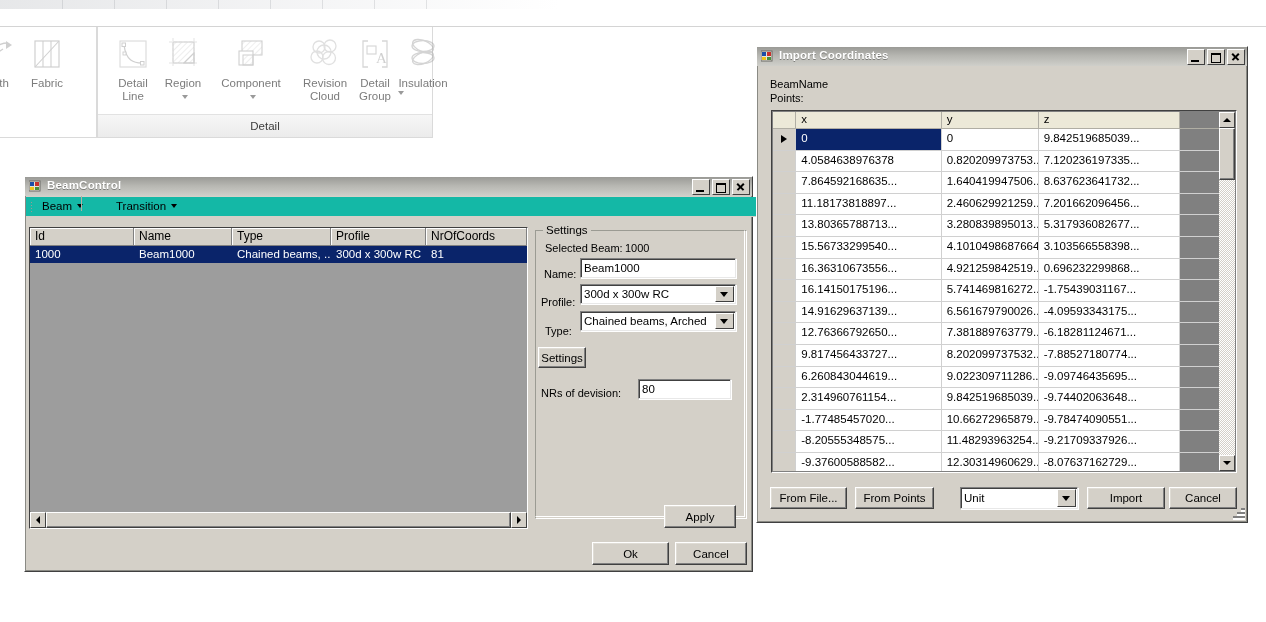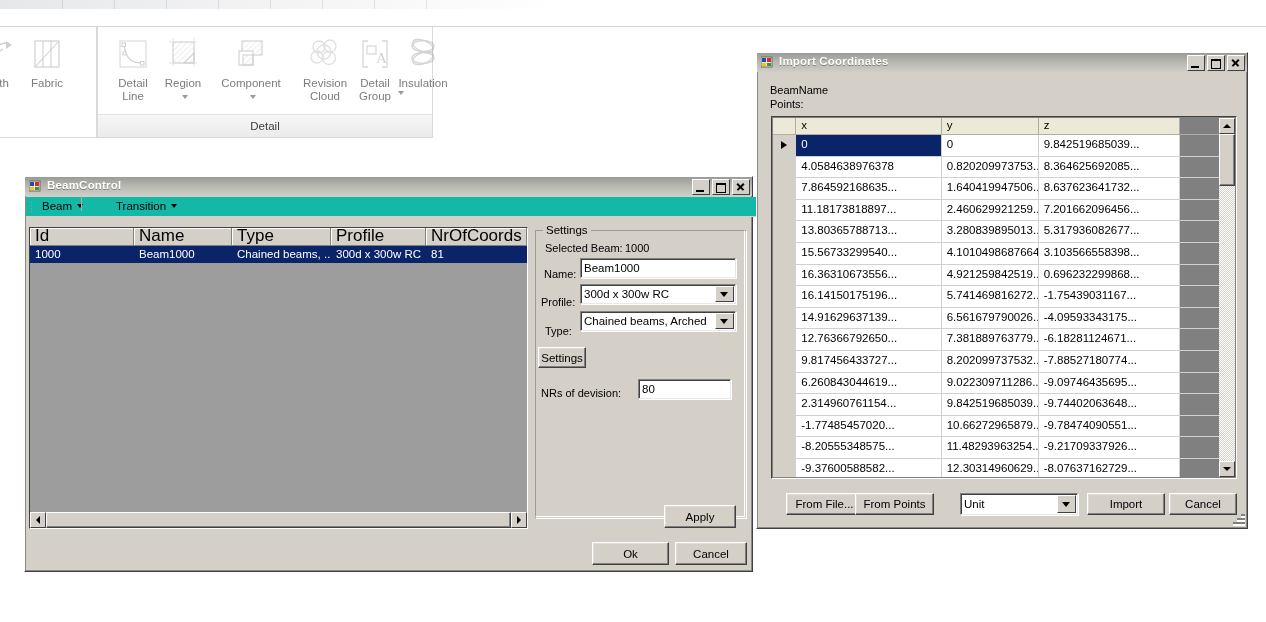--- a/index.html
+++ b/index.html
@@ -102,21 +102,21 @@
   .menuitem{position:absolute;top:2px;height:15px;line-height:15px;font-size:11.5px;padding:0 4px;cursor:default;}
   .menuitem .mcar{display:inline-block;width:0;height:0;border-left:3.5px solid transparent;
      border-right:3.5px solid transparent;border-top:4px solid #000;vertical-align:middle;margin-left:5px;margin-bottom:1px;}
   #bc-menusep{position:absolute;left:81px;top:196px;width:1px;height:15px;background:#b0aea4;z-index:5;}
 
   
   #bc-list{position:absolute;left:29px;top:227px;width:499px;height:302px;background:#9d9d9d;
      box-sizing:border-box;border:1px solid #404040;border-right-color:#fff;border-bottom-color:#fff;
      box-shadow:inset 1px 1px 0 #808080;}
   #bc-list-head{position:absolute;left:0;top:0;right:0;height:18px;display:flex;background:#d4d0c8;}
-  #bc-list-head div{box-sizing:border-box;height:18px;line-height:16px;font-size:17px;padding-left:5px;
+  #bc-list-head div{box-sizing:border-box;height:18px;line-height:16px;font-size:12px;padding-left:5px;
      background:#d4d0c8;border-right:1px solid #808080;border-bottom:1px solid #808080;
      box-shadow:inset 1px 1px 0 #ffffff;overflow:hidden;white-space:nowrap;}
   #bc-row{position:absolute;left:0;top:18px;right:0;height:17px;display:flex;background:#0a246a;}
   #bc-row div{box-sizing:border-box;height:17px;line-height:16px;font-size:11.5px;padding-left:5px;
      color:#fff;overflow:hidden;white-space:nowrap;}
   #bc-list-body{position:absolute;left:0;top:35px;right:0;bottom:17px;background:#9d9d9d;}
   #bc-hscroll{position:absolute;left:0;right:0;bottom:0;height:16px;background:#d4d0c8;display:flex;align-items:center;}
   .sbtn{width:16px;height:16px;background:#d4d0c8;box-sizing:border-box;
      border:1px solid #ffffff;border-right-color:#404040;border-bottom-color:#404040;
      position:relative;flex:0 0 auto;cursor:default;}
@@ -132,21 +132,21 @@
        repeating-conic-gradient(#ffffff 0% 25%, #d4d0c8 0% 50%);
      background-size:2px 2px;}
 
   
   #bc-settings{left:535px;top:230px;width:212px;height:289px;}
   #bc-apply{left:664px;top:505px;width:72px;height:23px;}
   #bc-ok{left:592px;top:542px;width:77px;height:23px;}
   #bc-cancel{left:675px;top:542px;width:72px;height:23px;}
 
   
-  #importwin{left:756px;top:52px;width:492px;height:477px;}
+  #importwin{left:756px;top:46px;width:492px;height:477px;}
   #ic-title{background:linear-gradient(to bottom,#9a9a96 0%,#b6b6b1 45%,#cfcfca 100%);}
   #ic-grid{position:absolute;left:14px;top:63px;width:466px;height:363px;background:#808080;
      box-sizing:border-box;border:1px solid #404040;border-right-color:#fff;border-bottom-color:#fff;
      box-shadow:inset 1px 1px 0 #808080;}
   #ic-grid-inner{position:absolute;left:1px;top:1px;right:17px;bottom:1px;background:#808080;overflow:hidden;}
   .ghead{display:flex;height:17px;}
   .ghead div{box-sizing:border-box;height:17px;line-height:15px;font-size:11.5px;padding-left:5px;
      background:#ece9d8;border-right:1px solid #b0aea4;border-bottom:1px solid #b0aea4;
      overflow:hidden;white-space:nowrap;color:#000;}
   .ghead .gh-sel{width:24px;padding-left:0;}
@@ -437,21 +437,21 @@
             <div class="g-sel"></div>
             <div class="g-x" style="width: 150px;">0</div>
             <div class="g-y" style="width: 100px;">0</div>
             <div class="g-z" style="width: 146px;">9.842519685039...</div>
             <div style="width: 40px; background: rgb(128, 128, 128); border-right: none;"></div>
           </div>
           <div class="grow">
             <div class="g-sel"></div>
             <div class="g-x" style="width: 150px;">4.0584638976378</div>
             <div class="g-y" style="width: 100px;">0.820209973753...</div>
-            <div class="g-z" style="width: 146px;">8.364625692085...</div>
+            <div class="g-z" style="width: 146px;">7.120236197335...</div>
             <div style="width: 40px; background: rgb(128, 128, 128); border-right: none;"></div>
           </div>
           <div class="grow">
             <div class="g-sel"></div>
             <div class="g-x" style="width: 150px;">7.864592168635...</div>
             <div class="g-y" style="width: 100px;">1.640419947506...</div>
             <div class="g-z" style="width: 146px;">8.637623641732...</div>
             <div style="width: 40px; background: rgb(128, 128, 128); border-right: none;"></div>
           </div>
           <div class="grow">
@@ -549,21 +549,21 @@
     </div>
     <div id="ic-vscroll">
       <div class="sbtn up" style="width:16px;height:16px;"></div>
       <div class="sthumb" style="height:52px;width:16px;"></div>
       <div class="strack" style="position:absolute;top:68px;bottom:16px;left:0;width:16px;"></div>
       <div class="sbtn down" style="position:absolute;bottom:0;left:0;width:16px;height:16px;"></div>
     </div>
   </div>
 
   <div id="ic-footer-btns">
-    <div class="btn" style="left:13px;top:440px;width:77px;margin-left:16px;">From File...</div>
+    <div class="btn" style="left:13px;top:440px;width:77px;">From File...</div>
     <div class="btn" style="left:98px;top:440px;width:79px;">From Points</div>
     <div class="combo" style="left:203px;top:440px;width:118px;height:22px;line-height:18px;">
       <span>Unit</span>
       <span class="cbtn"></span>
     </div>
     <div class="btn" style="left:330px;top:440px;width:78px;">Import</div>
     <div class="btn" style="left:412px;top:440px;width:68px;">Cancel</div>
   </div>
 
   <div class="sizegrip">

